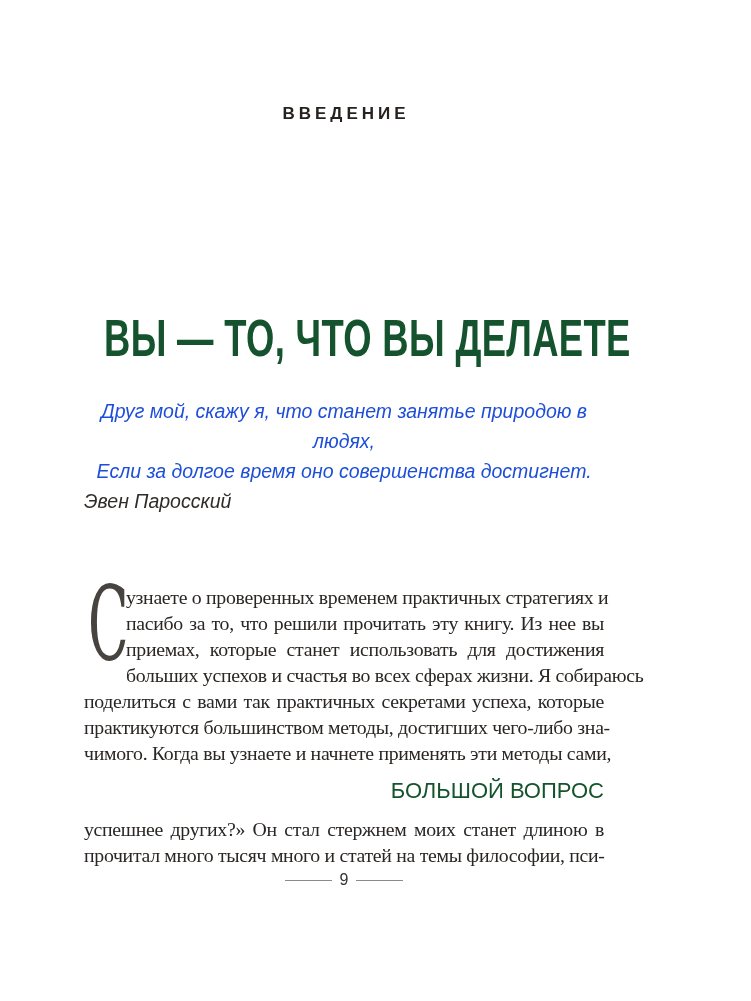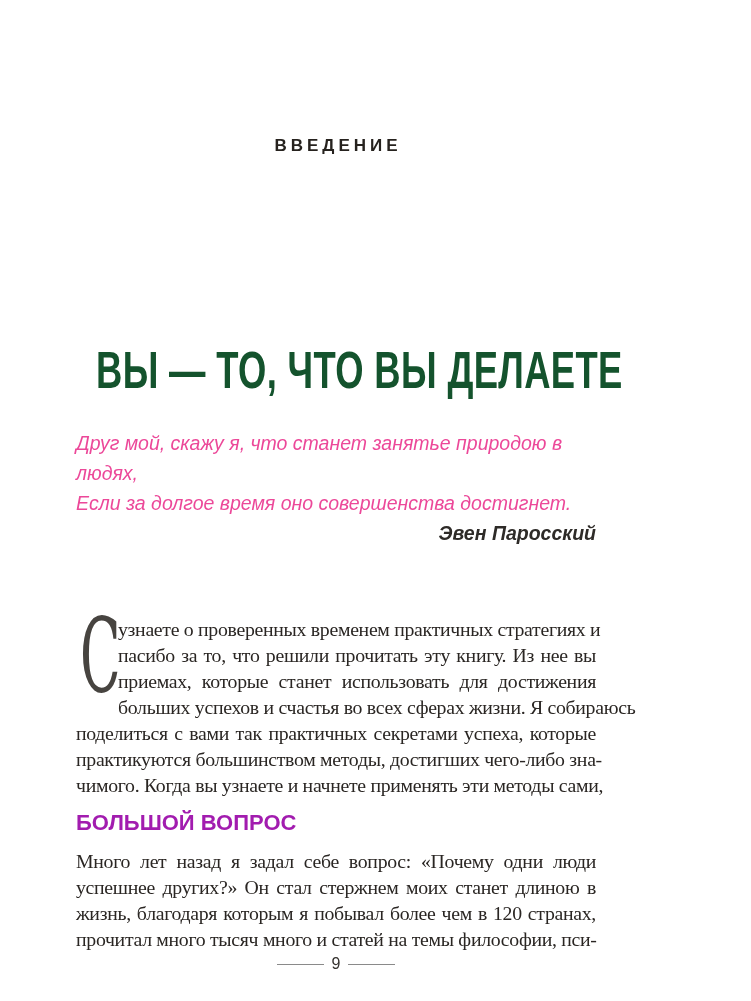--- a/index.html
+++ b/index.html
@@ -10,24 +10,23 @@
   .page {
     position: relative;
     width: 751px;
     height: 1001px;
     background: #ffffff;
     overflow: hidden;
     font-family: "Liberation Serif", serif;
   }
   .content {
     position: absolute;
-    left: 76px;
+    left: 84px;
     top: 0;
     width: 520px;
-    margin-top: 32px;
   }
   
   .running-head {
     margin-top: 104px;
     text-align: center;
     font-family: "Liberation Sans", sans-serif;
     font-weight: 600;
     font-size: 17px;
     line-height: 20px;
     letter-spacing: 4px;
@@ -47,32 +46,33 @@
   }
   .title-inner {
     display: inline-block;
     transform: scaleX(0.70);
     transform-origin: 0 50%;
     letter-spacing: 0.5px;
   }
   
   .epigraph {
     margin-top: 30px;
+    text-align: center;
     font-family: "Liberation Sans", sans-serif;
     font-style: italic;
     font-size: 19.5px;
     line-height: 30px;
-    color: #ec4899;
+    color: #1d4ed8;
   }
   .attribution {
     margin-top: 2px;
-    text-align: right;
+    text-align: left;
     font-family: "Liberation Sans", sans-serif;
     font-style: italic;
-    font-weight: 700;
+    font-weight: 400;
     font-size: 19.5px;
     line-height: 26px;
     color: #2e2b28;
   }
   
   .bodytext {
     font-family: "Liberation Serif", serif;
     font-size: 19.8px;
     line-height: 26px;
     letter-spacing: -0.3px;
@@ -101,26 +101,26 @@
     font-weight: 400;
     font-size: 102px;
     line-height: 96px;
     color: #474440;
     transform: scaleX(0.52);
     transform-origin: left top;
   }
   
   .section-heading {
     margin: 12px 0 0 0;
-    text-align: left;
+    text-align: right;
     font-family: "Liberation Sans", sans-serif;
-    font-weight: 700;
+    font-weight: 400;
     font-size: 22px;
     line-height: 26px;
-    color: #a21caf;
+    color: #14532d;
   }
   .section-lines { margin-top: 12px; }
   
   .folio {
     margin-top: 2px;
     display: flex;
     align-items: center;
     justify-content: center;
     gap: 8px;
     height: 20px;
@@ -168,23 +168,21 @@
           <div class="jline">больших успехов и счастья во всех сферах жизни. Я собираюсь</div>
           <div class="jline">поделиться с вами так практичных секретами успеха, которые</div>
           <div class="jline">практикуются большинством методы, достигших чего-либо зна-</div>
           <div class="jline">чимого. Когда вы узнаете и начнете применять эти методы сами,</div>
         </div>
     </div>
 
     <h2 class="section-heading">БОЛЬШОЙ ВОПРОС</h2>
 
     <div class="bodytext section-lines">
-        <div class="jline">Много лет назад я задал себе вопрос: «Почему одни люди</div>
         <div class="jline">успешнее других?» Он стал стержнем моих станет длиною в</div>
-        <div class="jline">жизнь, благодаря которым я побывал более чем в 120 странах,</div>
         <div class="jline">прочитал много тысяч много и статей на темы философии, пси-</div>
       </div>
 
     <div class="folio">
       <span class="rule"></span>
       <span class="num">9</span>
       <span class="rule"></span>
     </div>
 
   </div>

